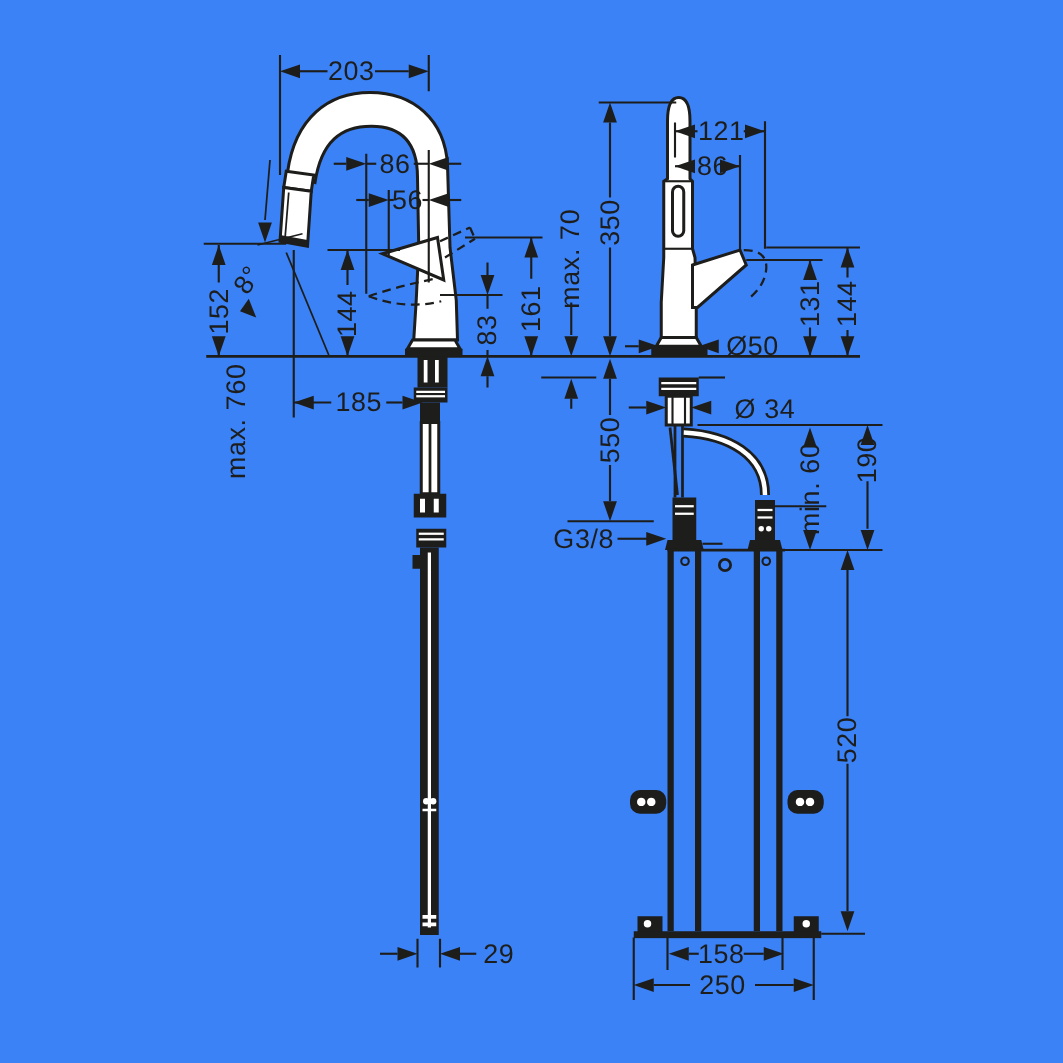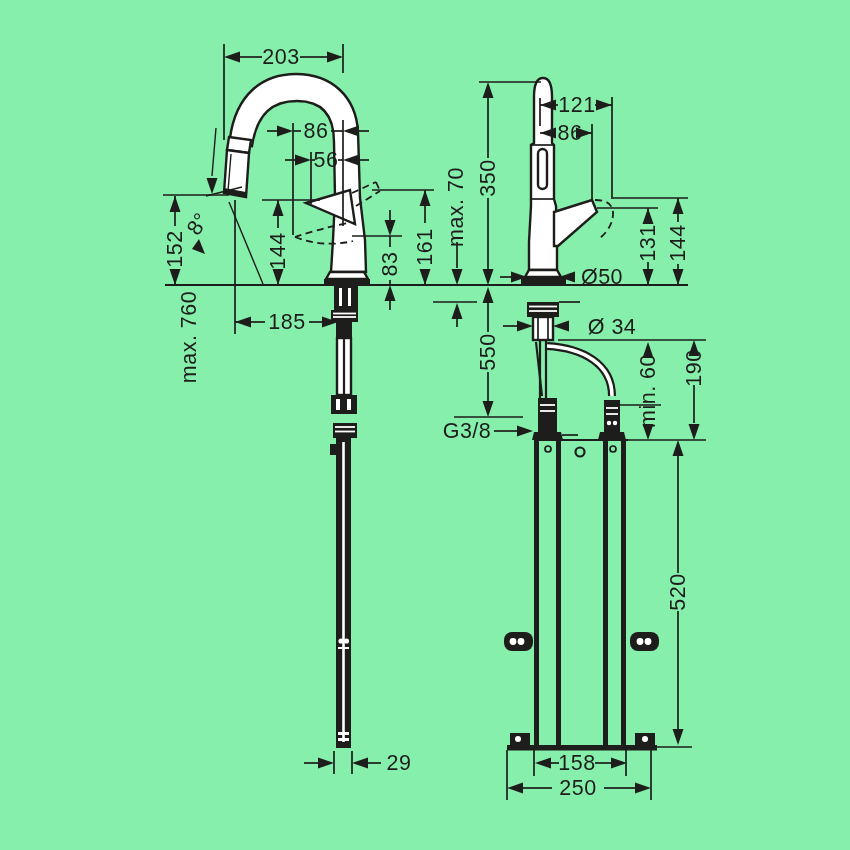--- a/index.html
+++ b/index.html
@@ -1,16 +1,16 @@
 <!DOCTYPE html>
 <html><head>
 <meta charset="utf-8">
 <style>
   html,body{margin:0;padding:0;background:#ffffff;}
-  .stage{position:relative;width:850px;height:850px;background:#86efac;overflow:hidden;}
+  .stage{position:relative;width:850px;height:850px;background:#3b82f6;overflow:hidden;}
   svg text{font-family:"Liberation Sans",sans-serif;font-size:21.5px;fill:#1d1d1b;
            text-anchor:middle;dominant-baseline:central;letter-spacing:.5px;}
   .ln  {stroke:#1d1d1b;stroke-width:1.7;fill:none;}
   .ln2 {stroke:#1d1d1b;stroke-width:2.2;fill:none;}
   .thin{stroke:#1d1d1b;stroke-width:1.4;fill:none;}
   .ol  {stroke:#1d1d1b;stroke-width:2.4;fill:#ffffff;}
   .blk {fill:#1d1d1b;stroke:none;}
   .wln {stroke:#ffffff;stroke-width:1.8;fill:none;}
   .wln2{stroke:#ffffff;stroke-width:2.6;fill:none;}
   .wdot{fill:#ffffff;stroke:none;}

